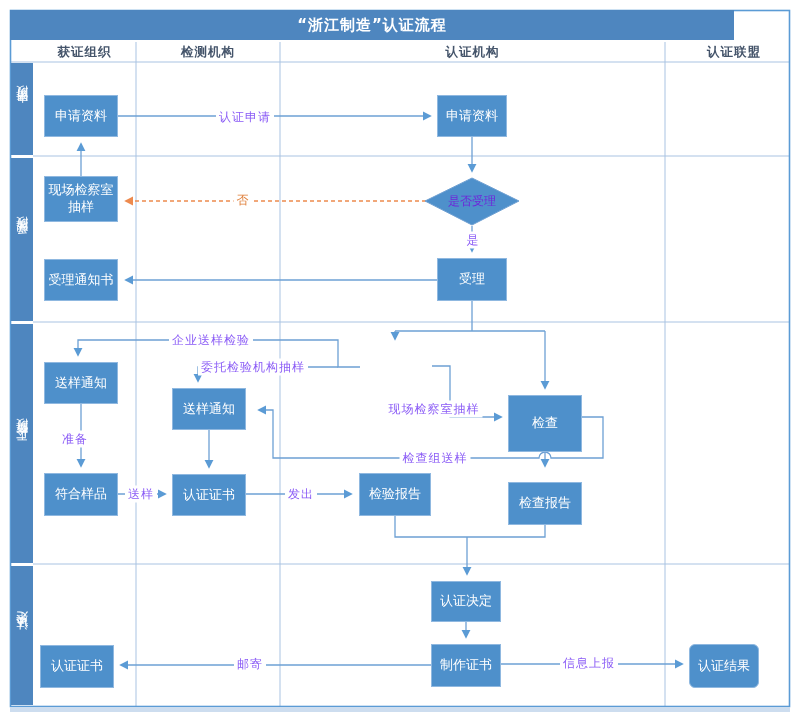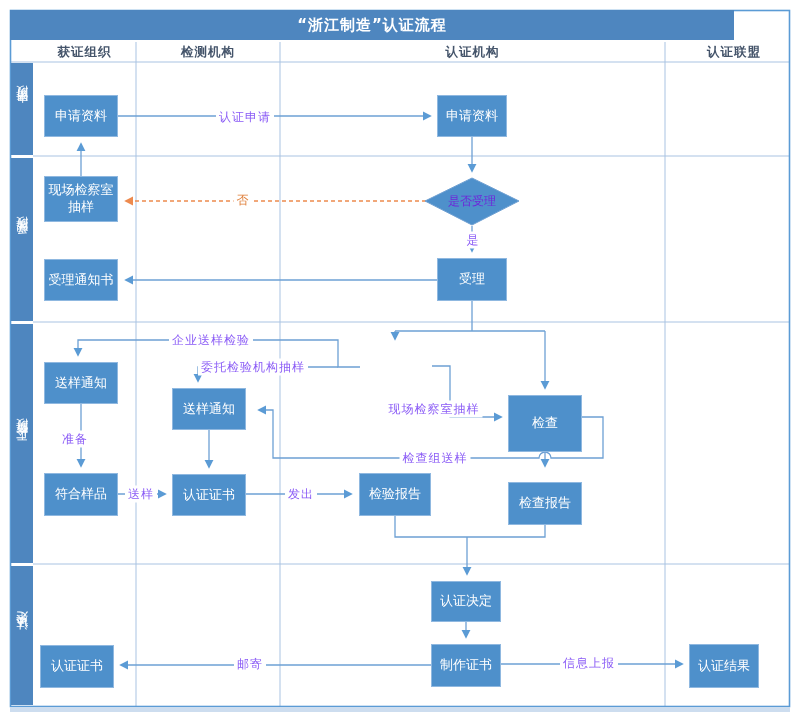--- a/index.html
+++ b/index.html
@@ -107,21 +107,21 @@
   <div class="node" style="left:40px;top:645px;width:74px;height:43px;">认证证书</div>
   <div class="node" style="left:172px;top:388px;width:74px;height:42px;">送样通知</div>
   <div class="node" style="left:172px;top:474px;width:74px;height:42px;">认证证书</div>
   <div class="node" style="left:437px;top:95px;width:70px;height:42px;">申请资料</div>
   <div class="node" style="left:437px;top:258px;width:70px;height:43px;">受理</div>
   <div class="node" style="left:508px;top:395px;width:74px;height:57px;">检查</div>
   <div class="node" style="left:359px;top:473px;width:72px;height:43px;">检验报告</div>
   <div class="node" style="left:508px;top:482px;width:74px;height:43px;">检查报告</div>
   <div class="node" style="left:431px;top:581px;width:70px;height:41px;">认证决定</div>
   <div class="node" style="left:431px;top:644px;width:70px;height:43px;">制作证书</div>
-  <div class="node" style="left:689px;top:644px;width:70px;height:44px;">认证结果</div>
+  <div class="node" style="left:689px;top:644px;width:70px;height:44px;border-radius:6px;">认证结果</div>
   <div class="dlabel" style="left:442px;top:190px;width:60px;height:22px;">是否受理</div>
 
   <div class="elabel" style="left:245px;top:117px;">认证申请</div>
   <div class="elabel orange" style="left:243px;top:200px;">否</div>
   <div class="elabel" style="left:473px;top:240px;">是</div>
   <div class="elabel" style="left:211px;top:340px;">企业送样检验</div>
   <div class="elabel" style="left:253px;top:367px;">委托检验机构抽样</div>
   <div class="elabel" style="left:434px;top:409px;">现场检察室抽样</div>
   <div class="elabel" style="left:435px;top:458px;">检查组送样</div>
   <div class="elabel" style="left:75px;top:439px;">准备</div>

